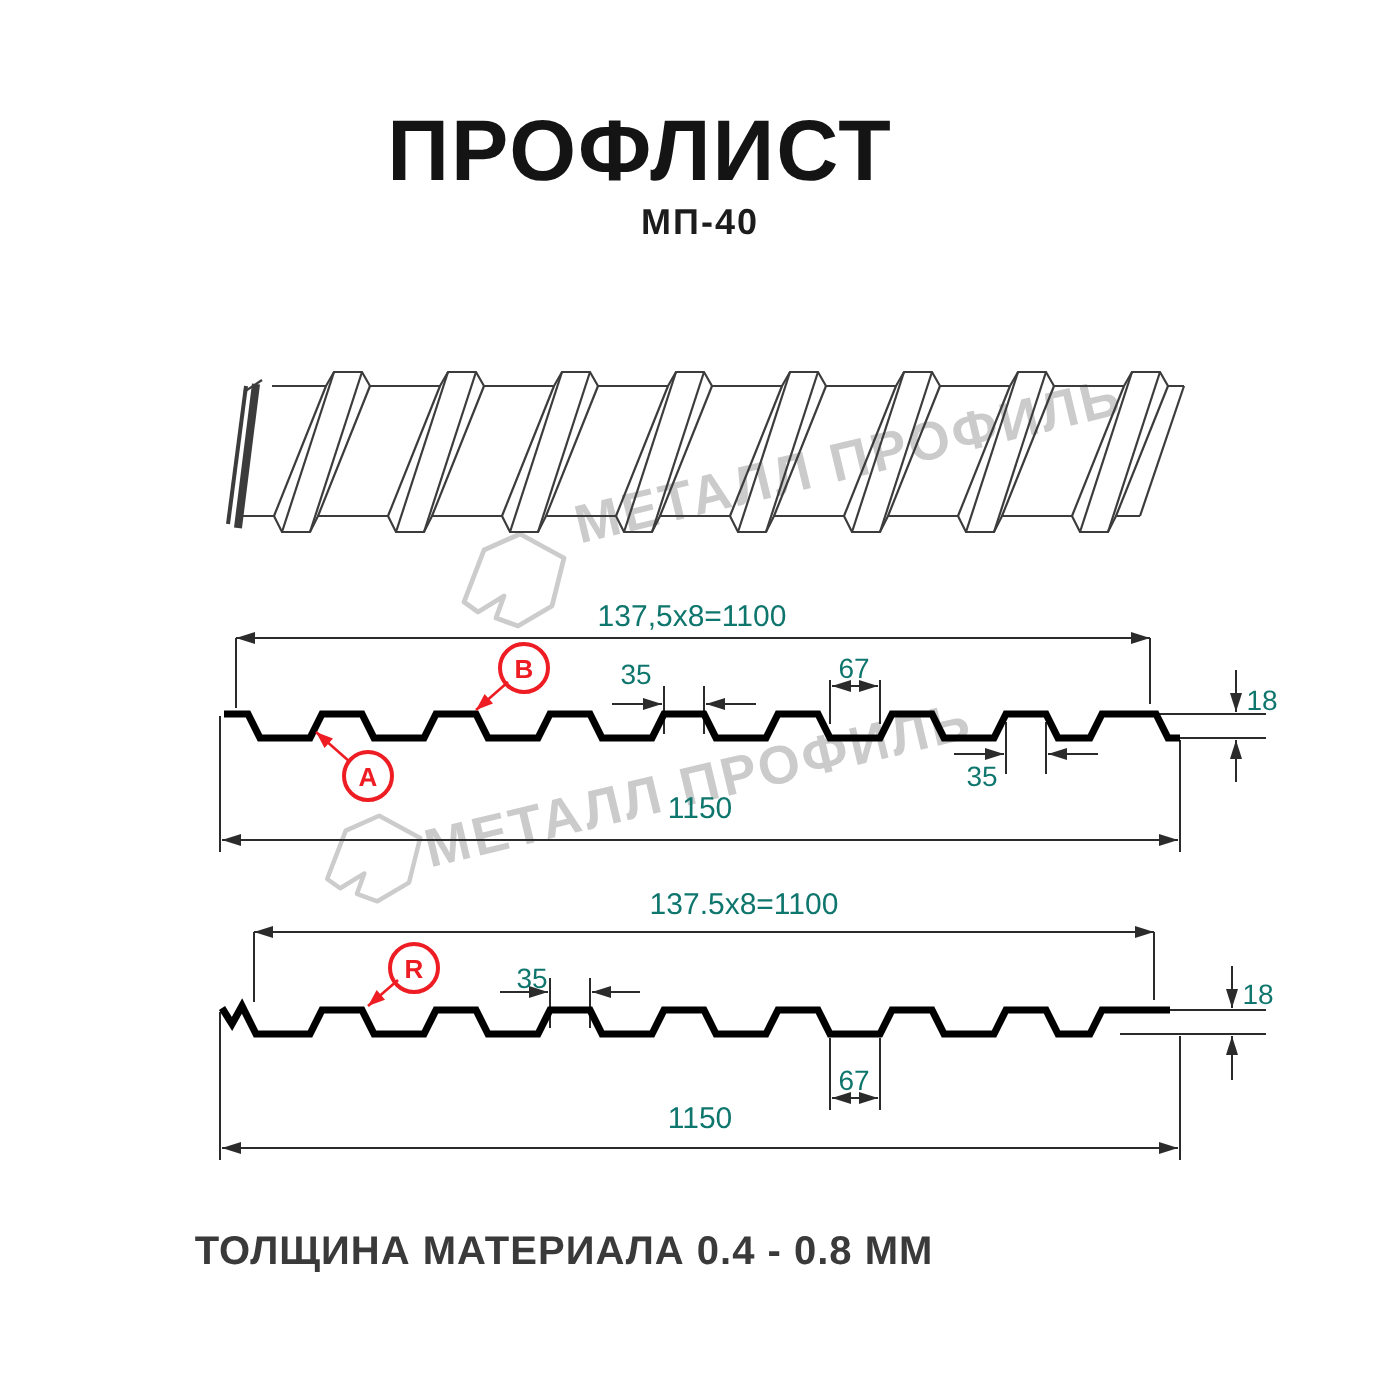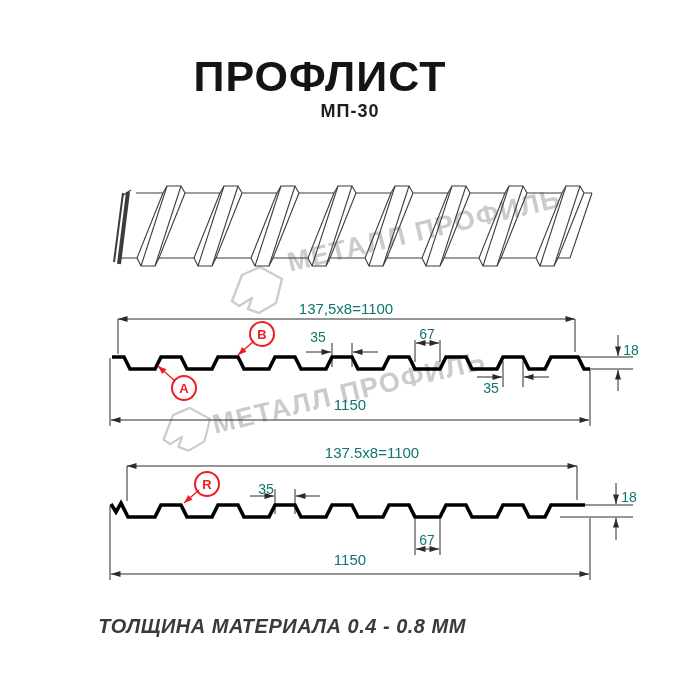--- a/index.html
+++ b/index.html
@@ -10,21 +10,21 @@
   .title{
     position:absolute;top:52px;left:0;width:640px;text-align:center;
     font-size:43px;font-weight:700;letter-spacing:1px;color:#141414;z-index:3;
   }
   .subtitle{
     position:absolute;top:101px;left:0;width:700px;text-align:center;
     font-size:18px;font-weight:700;letter-spacing:1px;color:#1c1c1c;z-index:3;
   }
   .caption{
     position:absolute;top:615px;left:0;width:564px;text-align:center;
-    font-size:20px;font-weight:700;letter-spacing:.5px;color:#3a3a3a;z-index:3;font-style:italic;
+    font-size:20px;font-weight:700;letter-spacing:.5px;color:#3a3a3a;z-index:3;
   }
   .lbl{
     position:absolute;transform:translateX(-50%);font-size:14px;color:#0f766e;
     white-space:nowrap;z-index:3;line-height:16px;
   }
   .lbl.big{font-size:15px;}
   .cmark{
     position:absolute;width:22px;height:22px;border:2px solid #ee1c23;border-radius:50%;
     color:#ee1c23;font-size:13px;font-weight:700;display:flex;align-items:center;
     justify-content:center;transform:translate(-50%,-50%);z-index:4;background:transparent;
@@ -32,21 +32,21 @@
   .wm-text{
     position:absolute;z-index:1;font-weight:700;font-size:27px;letter-spacing:1.5px;
     color:#cbcbcb;white-space:nowrap;transform:rotate(-13.5deg);transform-origin:0 50%;
   }
   svg.canvas{position:absolute;left:0;top:0;z-index:2;}
 </style>
 </head>
 <body>
 
 <div class="title">ПРОФЛИСТ</div>
-<div class="subtitle">МП-30</div>
+<div class="subtitle">МП-40</div>
 
 <span class="wm-text" style="left:288px;top:248px;">МЕТАЛЛ ПРОФИЛЬ</span>
 <span class="wm-text" style="left:213px;top:410px;">МЕТАЛЛ ПРОФИЛЬ</span>
 
 <svg class="canvas" width="700" height="700" viewBox="0 0 700 700">
   <defs>
     <marker id="ma" markerUnits="userSpaceOnUse" markerWidth="11" markerHeight="8" refX="10" refY="4" orient="auto-start-reverse">
       <path d="M0.5,1 L10,4 L0.5,7 Z" fill="#2b2b2b"></path>
     </marker>
     <marker id="mr" markerUnits="userSpaceOnUse" markerWidth="10" markerHeight="8" refX="9" refY="4" orient="auto">

